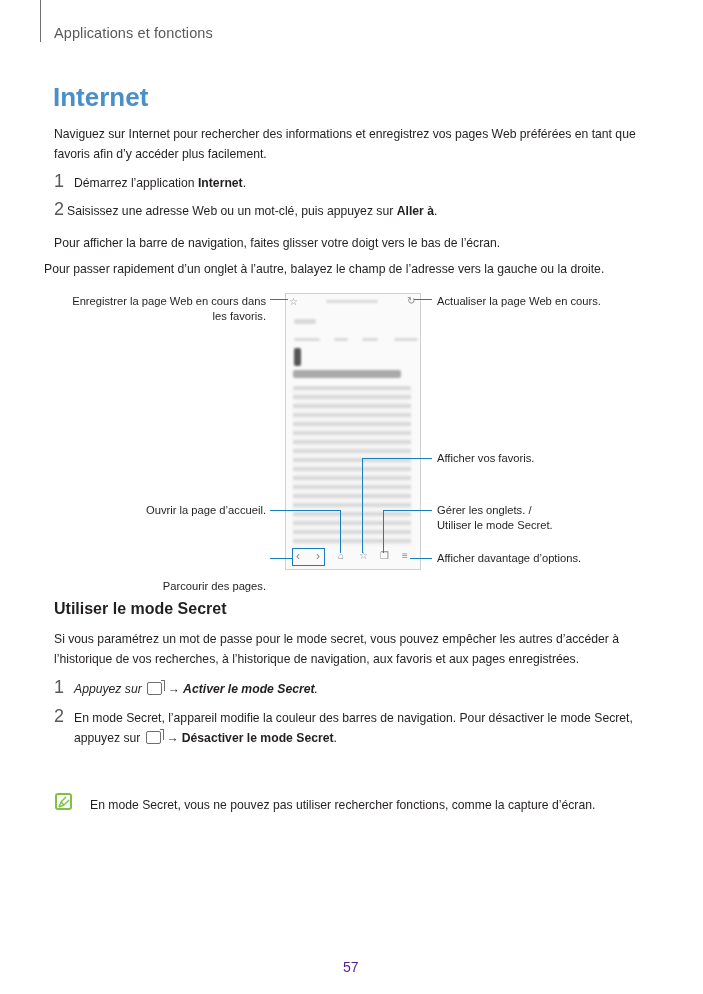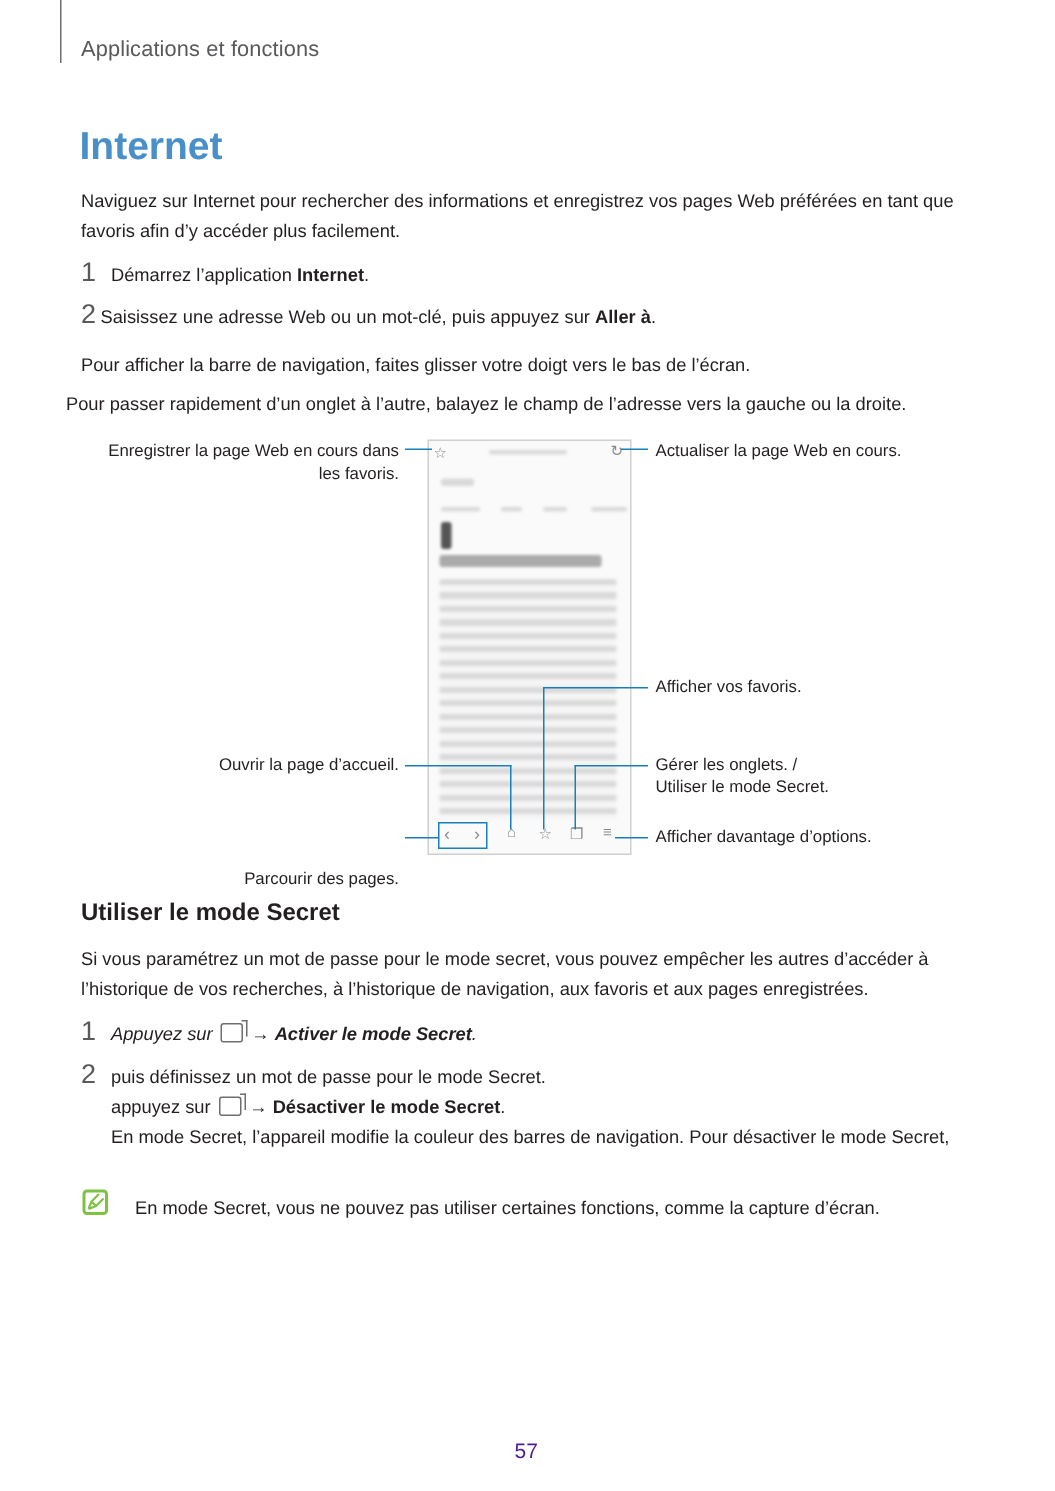--- a/index.html
+++ b/index.html
@@ -99,28 +99,27 @@
 <span class="step-num" style="left:54px;top:677px;">1</span>
 <div class="step-text" style="left:74px;top:679px;font-style:italic;">
   <span>Appuyez sur</span>
   <span class="tabs-icon"></span>
   <span>→</span>
   <b>Activer le mode Secret</b><span>.</span>
 </div>
 
 <span class="step-num" style="left:54px;top:706px;">2</span>
 <div class="step-text" style="left:74px;top:708px;width:590px;">
-  <div>puis définissez un mot de passe pour le mode Secret.</div>
+  <div>En mode Secret, l’appareil modifie la couleur des barres de navigation. Pour désactiver le mode Secret,</div>
   <div><span>appuyez sur</span>
     <span class="tabs-icon"></span>
     <span>→</span>
     <b>Désactiver le mode Secret</b><span>.</span></div>
-  <div>En mode Secret, l’appareil modifie la couleur des barres de navigation. Pour désactiver le mode Secret,</div>
 </div>
 
 <div class="abs note-icon">
   <svg width="13" height="13" viewBox="0 0 13 13">
       <path d="M2 11 L4 6 L9 1 M2 11 L7 9 L12 4 M4 6 L7 9" stroke="#7dc242" stroke-width="1.4" fill="none"></path>
     </svg>
 </div>
-<div class="abs p" style="left:90px;top:795px;">En mode Secret, vous ne pouvez pas utiliser certaines fonctions, comme la capture d’écran.</div>
+<div class="abs p" style="left:90px;top:795px;">En mode Secret, vous ne pouvez pas utiliser rechercher fonctions, comme la capture d’écran.</div>
 
 <div class="abs page-number">57</div>
 
 </body></html>

